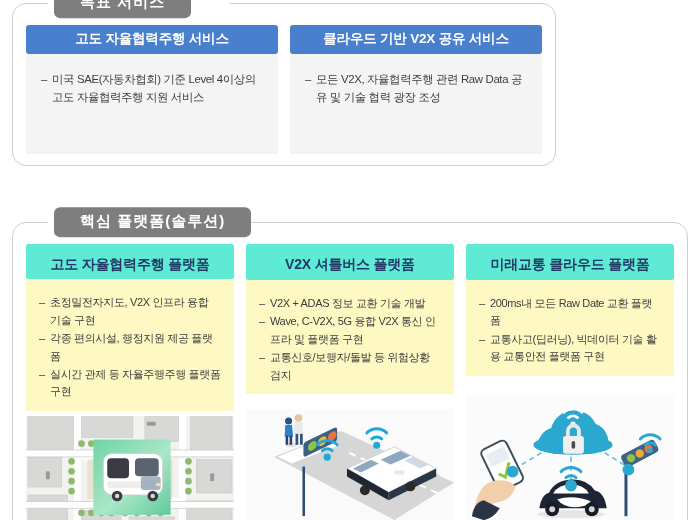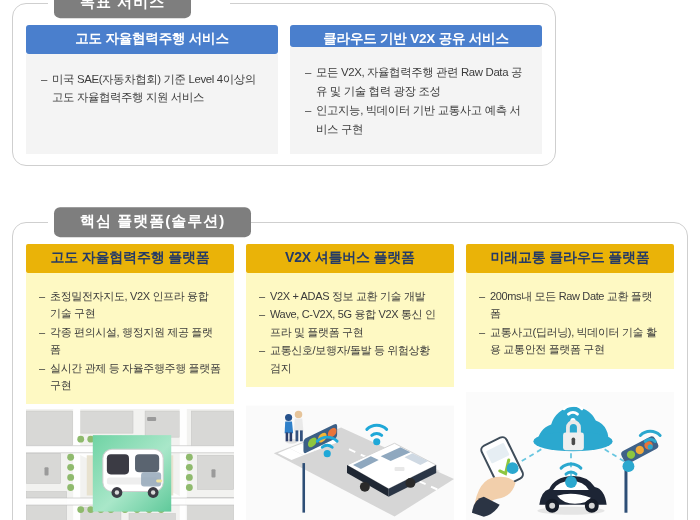--- a/index.html
+++ b/index.html
@@ -84,26 +84,26 @@
   }
   .card-body-gray {
     background: #f4f4f4;
     flex: 1 1 auto;
     padding: 8px 7px 8px 7px;
     box-sizing: border-box;
   }
 
   
   .card-head-light {
-    background: #eab308;
+    background: #5eead4;
     color: #243a66;
     font-size: 14px;
     font-weight: bold;
     text-align: center;
-    padding: 5px 4px 6px 4px;
+    padding: 12px 4px 6px 4px;
     border-radius: 2px;
     letter-spacing: -0.2px;
     white-space: nowrap;
     overflow: hidden;
   }
   .card-body-white {
     background: #fef9c3;
     padding: 7px 5px 2px 5px;
     box-sizing: border-box;
   }
@@ -163,21 +163,20 @@
         </ul>
       </div>
     </div>
 
 
     <div class="card">
       <div class="card-head-blue">클라우드 기반 V2X 공유 서비스</div>
       <div class="card-body-gray">
         <ul class="bullets">
           <li>모든 V2X, 자율협력주행 관련 Raw Data 공유 및 기술 협력 광장 조성</li>
-          <li>인고지능, 빅데이터 기반 교통사고 예측 서비스 구현</li>
         </ul>
       </div>
     </div>
 
   </div>
 </div>
 
 <div class="section" style="left:12px; top:222px; width:676px; height:328px;">
   <div class="section-frame"></div>
   <div class="tab-mask" style="left:36px; width:196px;"></div>

